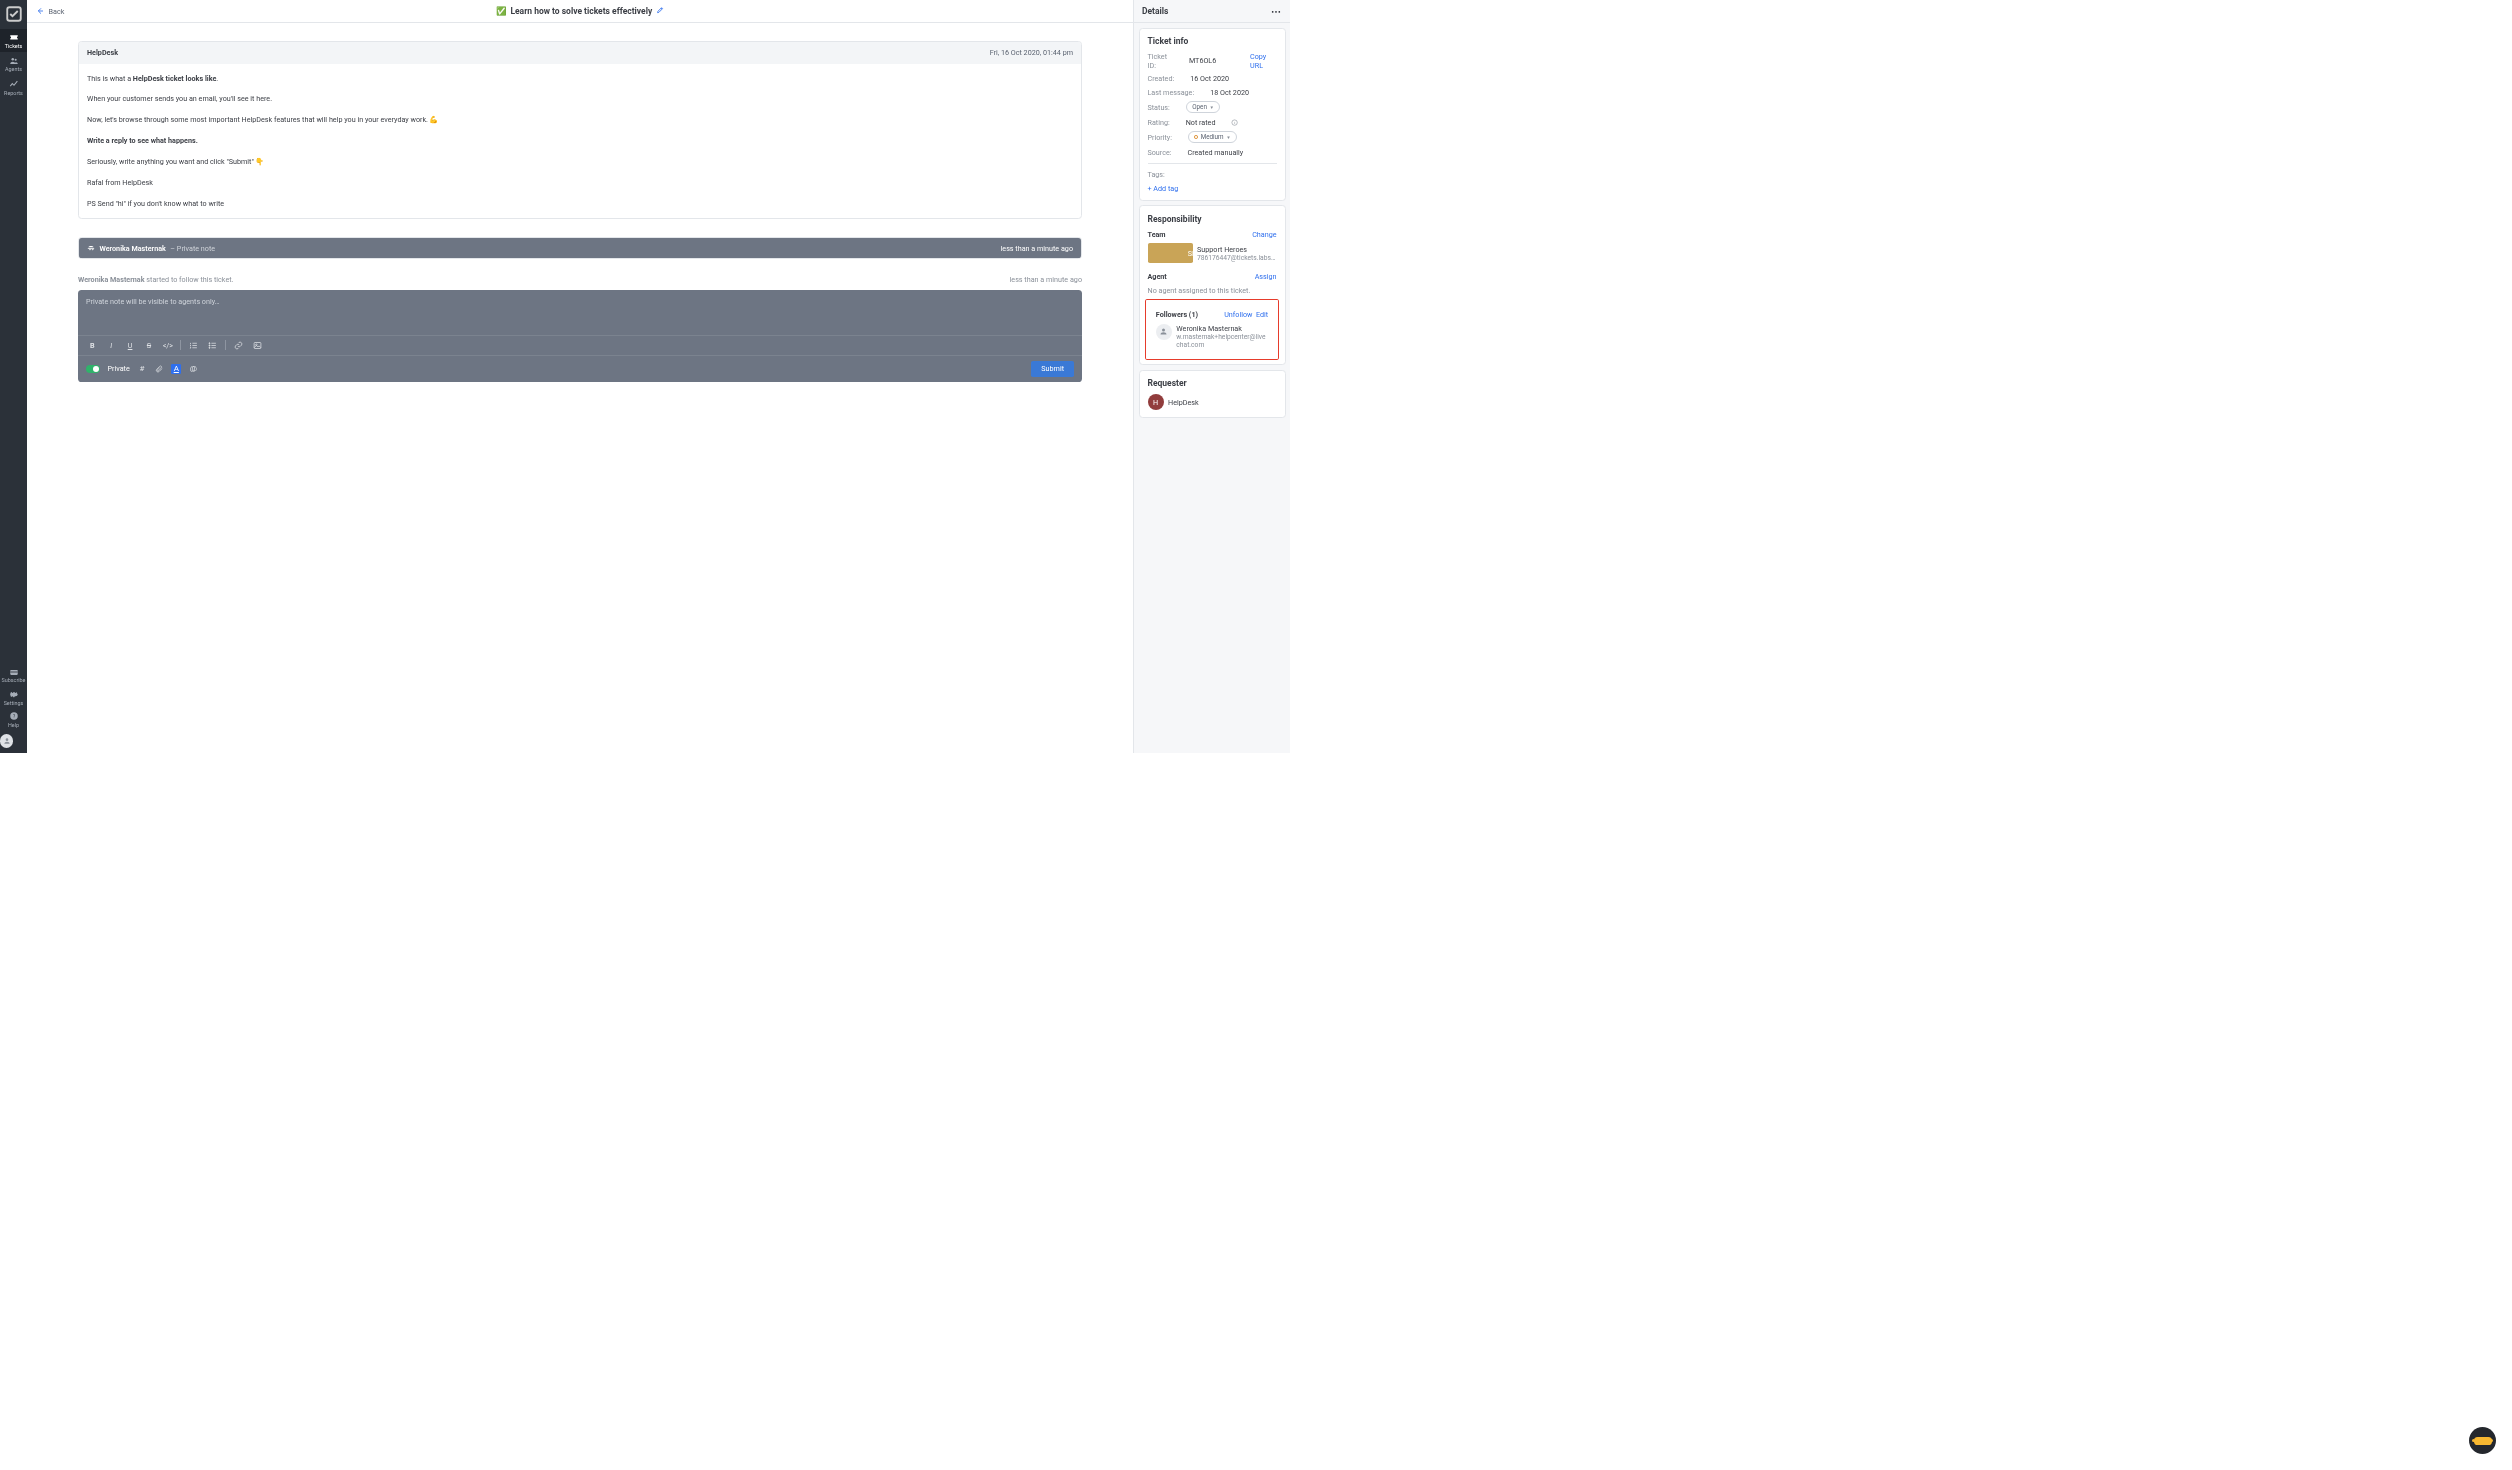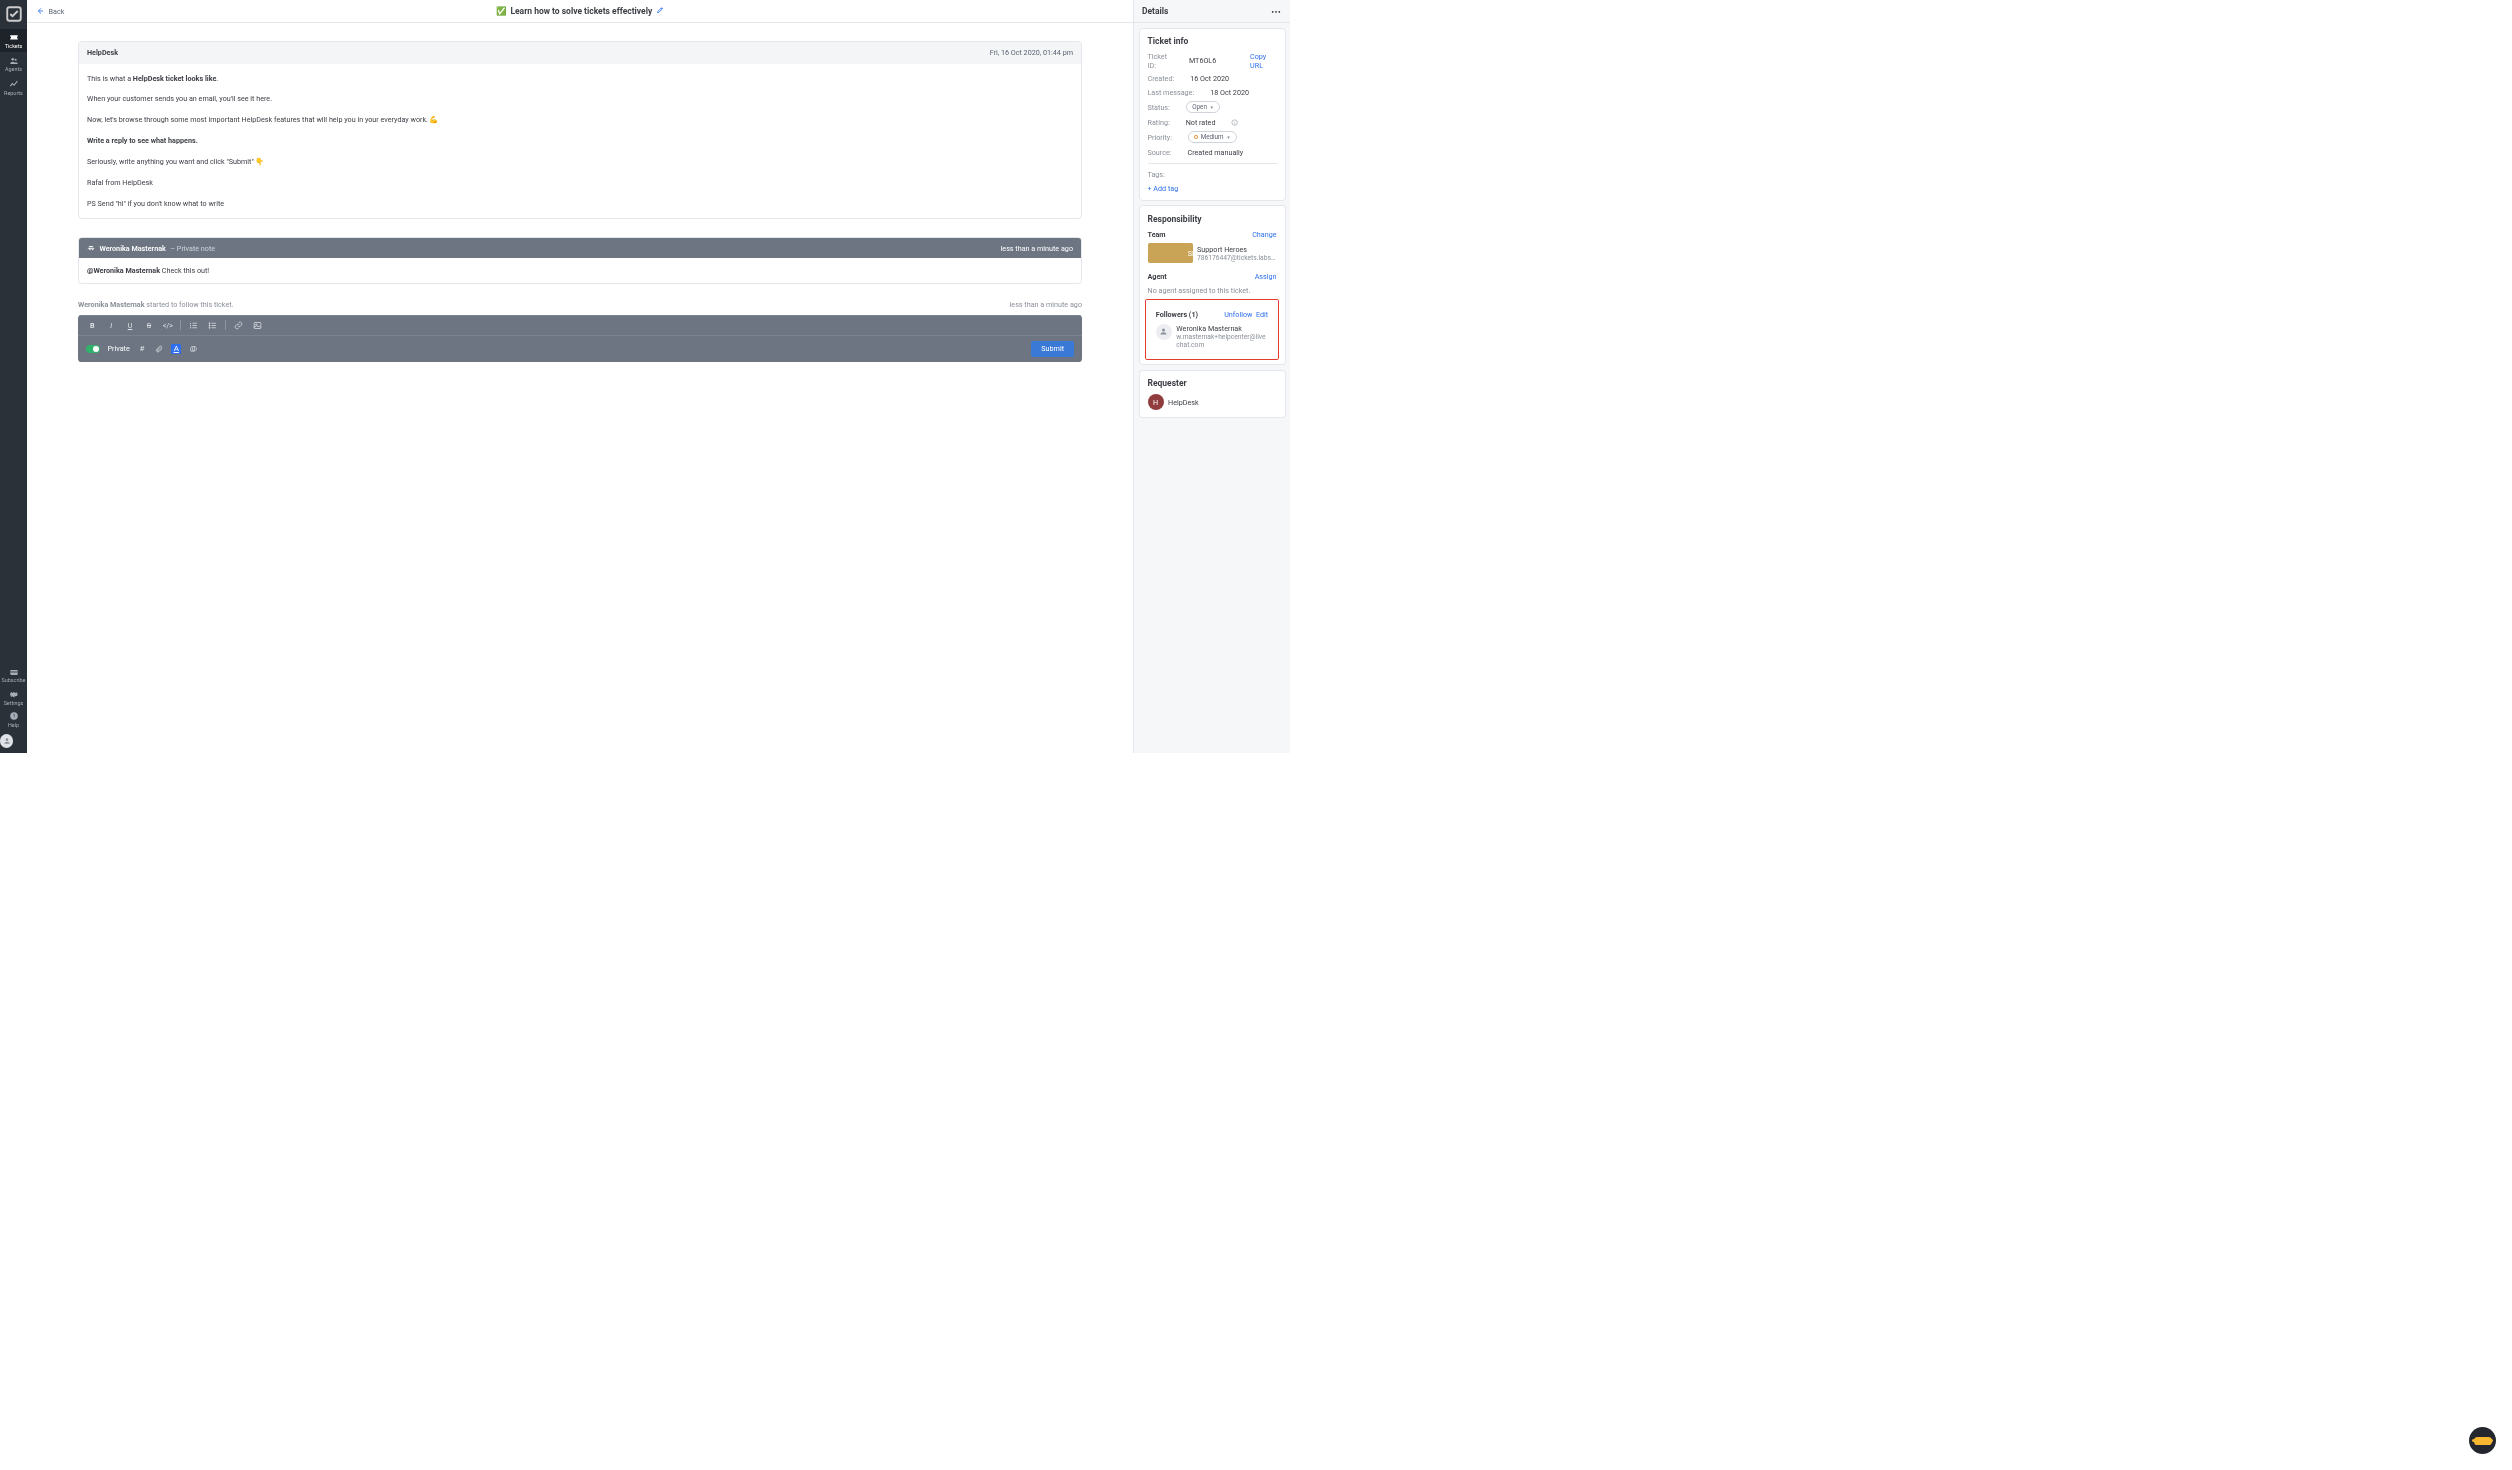--- a/index.html
+++ b/index.html
@@ -184,31 +184,29 @@
       <div class="note-head">
         <div class="who">
           <svg width="8" height="8" viewBox="0 0 24 24" fill="currentColor">
               <path d="M4 10c2-5 14-5 16 0H4zm-2 2h20l-1 2H3l-1-2zm4 4a3 3 0 106 0m2 0a3 3 0 106 0"></path>
             </svg>
           <span class="name">Weronika Masternak</span>
           <span class="tag">– Private note</span>
         </div>
         <span>less than a minute ago</span>
       </div>
-      <div class="note-body">
-        <b>@Weronika Masternak</b><span> Check this out!</span>
-      </div>
     </div>
 
     <div class="activity-line">
       <span><b>Weronika Masternak</b><span> started to follow this ticket.</span></span>
       <span>less than a minute ago</span>
     </div>
 
     <div class="composer">
+      <div class="composer-area">Private note will be visible to agents only…</div>
       <div class="composer-toolbar">
         <span class="tb-btn bold-i">B</span>
         <span class="tb-btn italic-i">I</span>
         <span class="tb-btn underline-i">U</span>
         <span class="tb-btn strike-i">S</span>
         <span class="tb-btn">&lt;/&gt;</span>
         <span class="tb-divider"></span>
         <span class="tb-btn">
             <svg width="9" height="9" viewBox="0 0 24 24" stroke="currentColor" stroke-width="2" fill="none">
               <path d="M9 6h12M9 12h12M9 18h12M4 5v3M3 11h2l-2 2h2M3 17h2l-2 2h2"></path>

